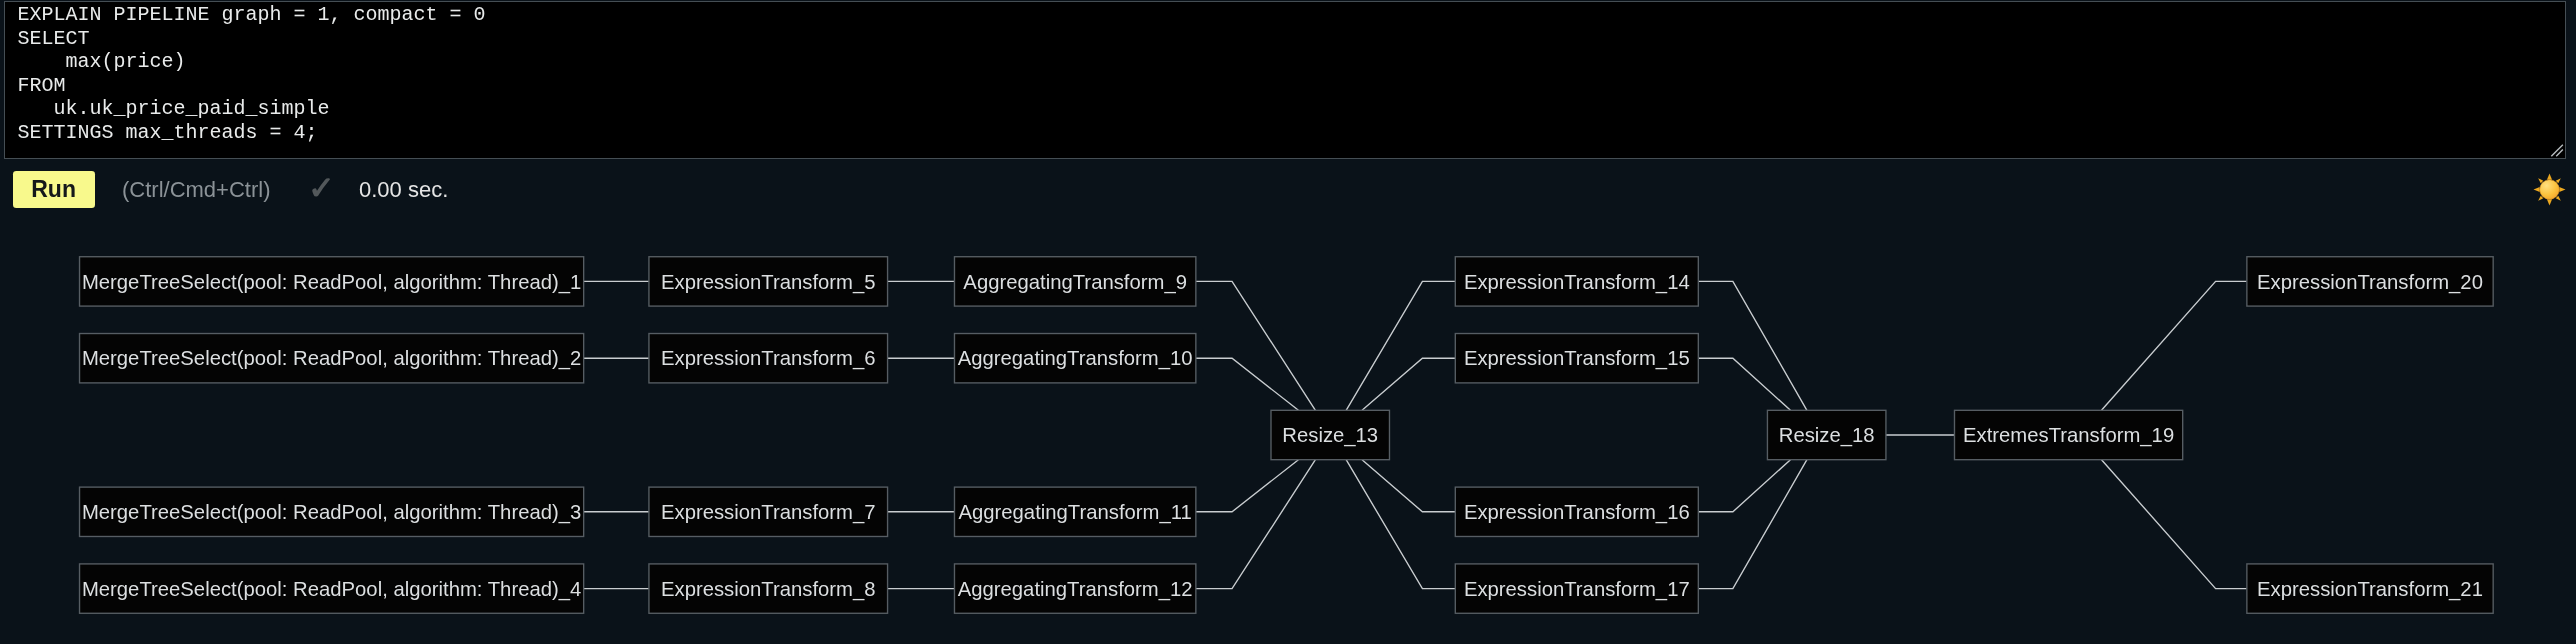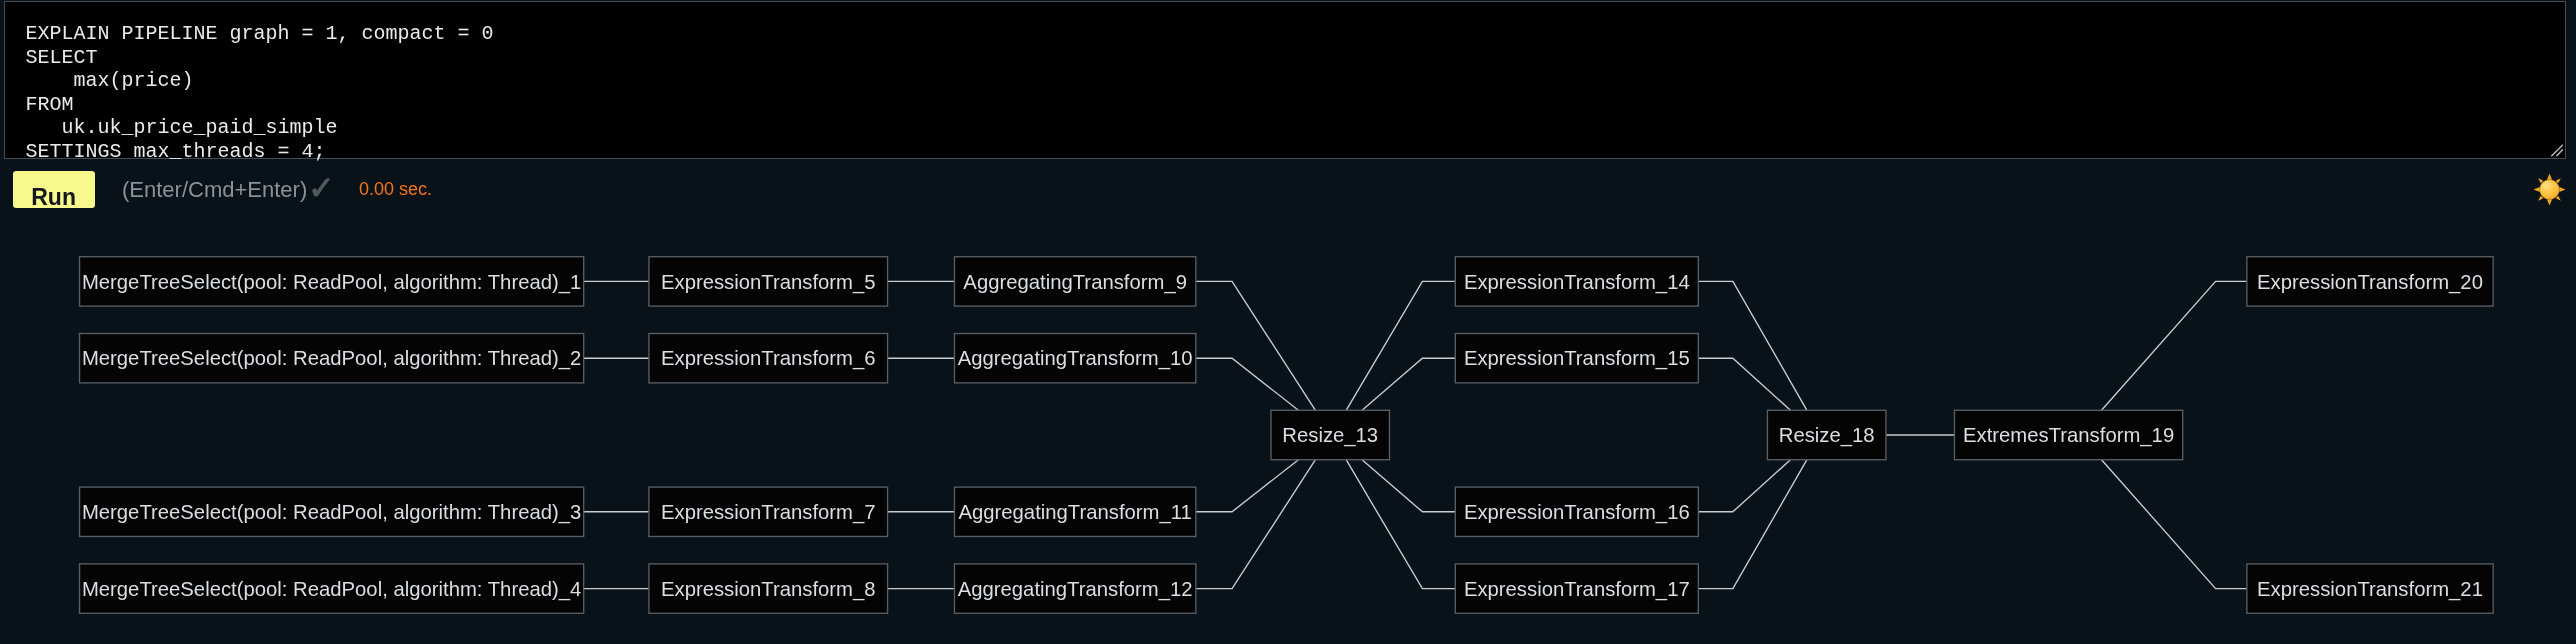--- a/index.html
+++ b/index.html
@@ -12,41 +12,41 @@
   }
   
   .editor{
     position:absolute;left:4.4px;top:1.1px;
     width:2560px;height:156px;
     background:#000;
     border:1.1px solid #454e54;
     box-sizing:content-box;
   }
   .editor pre{
-    margin:8px;
-    padding:12px 0 0 12px;
+    margin:0;
+    padding:1px 0 0 12px;
     font-family:"Liberation Mono","DejaVu Sans Mono",monospace;
     font-size:20px;line-height:23.6px;
     color:#e9ebeb;
     white-space:pre;
   }
   .grip{position:absolute;right:1.1px;bottom:1.1px;}
   
   .toolbar{position:absolute;left:0;top:171px;width:2576px;height:37px;}
   .run-btn{
     position:absolute;left:12.6px;top:0;
     width:82px;height:37px;
     background:#f8f98c;border:none;border-radius:3.3px;
     font-family:"Liberation Sans",sans-serif;
     font-size:23px;font-weight:bold;color:#15181a;
-    text-align:center;line-height:37px;padding:8px;cursor:pointer;
+    text-align:center;line-height:37px;padding:0;cursor:pointer;
   }
   .hint{position:absolute;left:122px;top:0;height:37px;line-height:37px;font-size:22px;color:#8b9297;}
   .check{position:absolute;left:308px;top:-1.1px;height:37px;line-height:37px;font-size:32px;color:#53585b;font-weight:bold;}
-  .elapsed{position:absolute;left:359px;top:0;height:37px;line-height:37px;font-size:18px;color:#f97316;}
+  .elapsed{position:absolute;left:359px;top:0;height:37px;line-height:37px;font-size:22px;color:#e5e5e5;}
   .stats{position:absolute;right:57px;top:0;height:37px;line-height:37px;font-size:22px;color:#868d92;}
   .sun{position:absolute;right:10px;top:2.2px;width:33px;height:33px;cursor:pointer;}
   
   #pipeline-graph{position:absolute;left:0;top:0;}
   #pipeline-graph polyline{fill:none;stroke:#c9cdd0;stroke-width:2.5;}
   #pipeline-graph rect{fill:#040404;stroke:#565d63;stroke-width:2.5;}
   #pipeline-graph text{
     fill:#dcdfe1;
     font-family:"Liberation Sans",sans-serif;
     font-size:37px;
@@ -64,21 +64,21 @@
    uk.uk_price_paid_simple
 SETTINGS max_threads = 4;</pre>
   <svg class="grip" width="16.5" height="14.3" viewBox="0 0 30 26">
     <line x1="6" y1="24" x2="27" y2="3" stroke="#b8bdc0" stroke-width="2.5"></line>
     <line x1="15" y1="24" x2="27" y2="12" stroke="#b8bdc0" stroke-width="2.5"></line>
   </svg>
 </div>
 
 <div class="toolbar">
   <button class="run-btn">Run</button>
-  <span class="hint">(Enter/Cmd+Enter)</span>
+  <span class="hint">(Ctrl/Cmd+Ctrl)</span>
   <span class="check">✓</span>
   <span class="elapsed">0.00 sec.</span>
   <svg class="sun" viewBox="-32 -32 64 64">
     <defs>
       <radialGradient id="sungrad" cx="35%" cy="30%" r="80%">
         <stop offset="0%" stop-color="#ffe081"></stop>
         <stop offset="60%" stop-color="#fcc23d"></stop>
         <stop offset="100%" stop-color="#f2a32b"></stop>
       </radialGradient>
     </defs>

